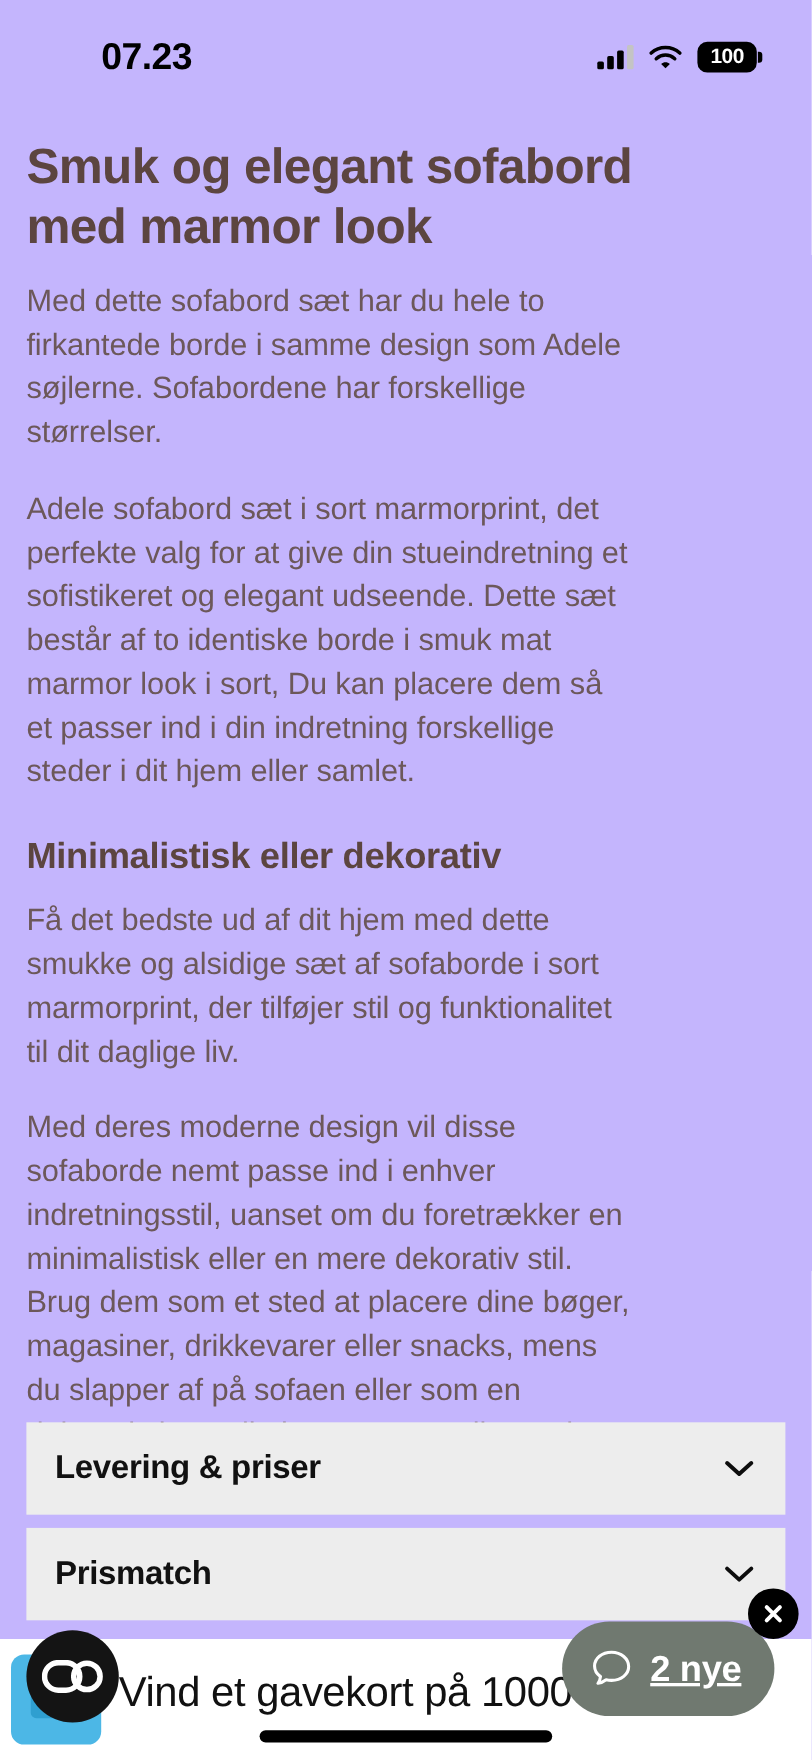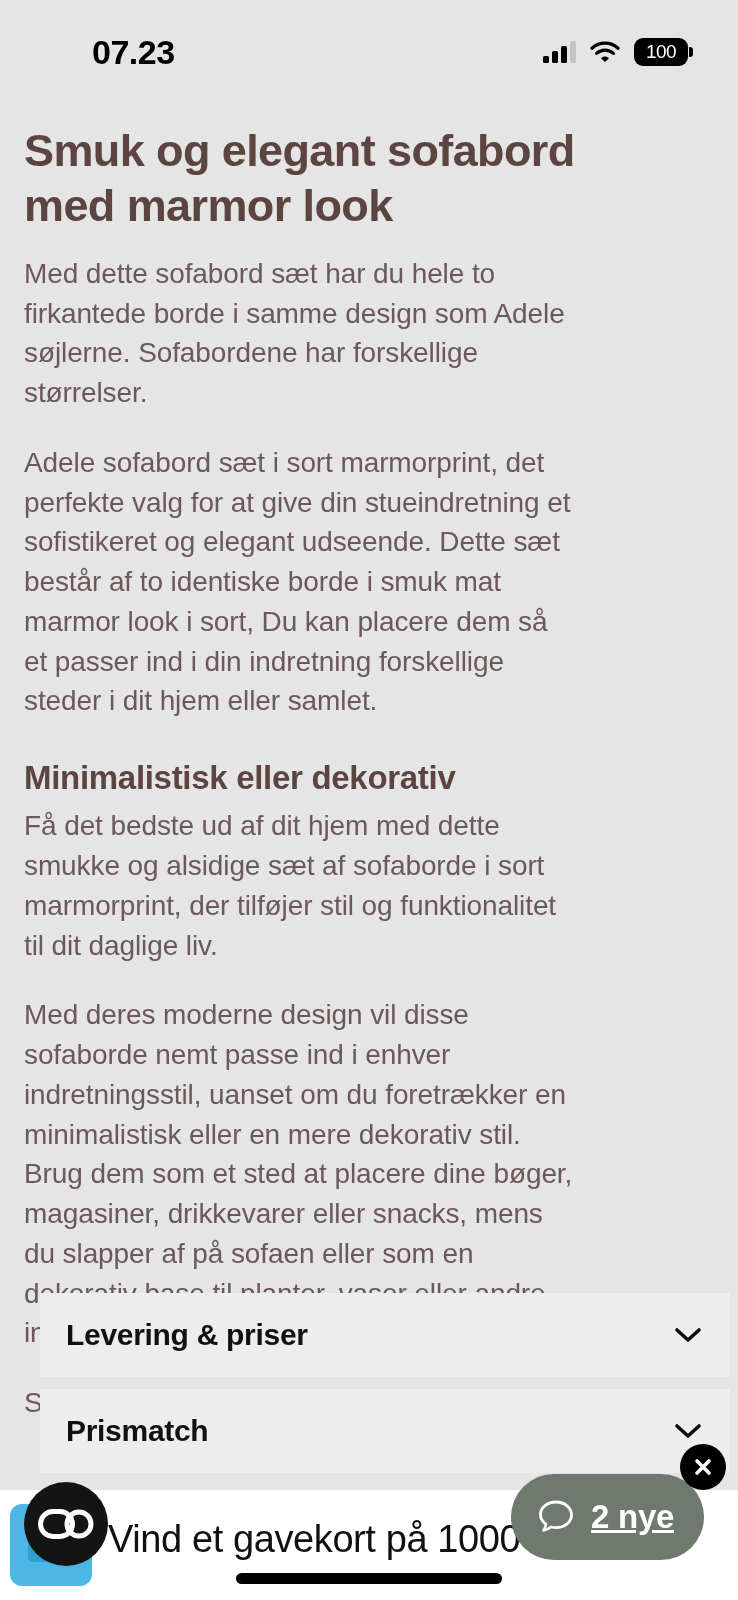--- a/index.html
+++ b/index.html
@@ -9,21 +9,21 @@
     height: 1600px;
     background: #ffffff;
     font-family: "Liberation Sans", sans-serif;
     overflow: hidden;
   }
 
   #screen {
     position: relative;
     width: 738px;
     height: 1600px;
-    background: #e5e5e5;
+    background: #c4b5fd;
     overflow: hidden;
   }
 
   
   .status-bar {
     position: absolute;
     top: 0; left: 0;
     width: 738px;
     height: 104px;
     display: flex;
@@ -77,21 +77,21 @@
     right: -5px;
     top: 9px;
     width: 4px;
     height: 10px;
     background: #000;
     border-radius: 0 3px 3px 0;
   }
   .battery span {
     color: #ffffff;
     font-size: 19px;
-    font-weight: 400;
+    font-weight: 700;
     letter-spacing: -0.5px;
   }
 
   
   .content {
     position: absolute;
     top: 104px; left: 0;
     width: 599px;
     padding: 20px 24px 0 24px;
   }
@@ -105,36 +105,36 @@
     margin-bottom: 20px;
   }
 
   h2.section-title {
     font-size: 33px;
     line-height: 1.25;
     font-weight: 800;
     color: #5c4540;
     letter-spacing: -0.3px;
     margin-top: 36px;
-    margin-bottom: 8px;
+    margin-bottom: 18px;
   }
 
   p.body-text {
     font-size: 28px;
     line-height: 1.42;
     color: #6c585a;
     margin-bottom: 30px;
     letter-spacing: -0.1px;
   }
   p.body-text:last-child { margin-bottom: 0; }
 
   
   .accordion {
     position: absolute;
-    left: 40px;
+    left: 24px;
     width: 690px;
   }
   .accordion-item {
     background: #ededed;
     height: 84px;
     display: flex;
     align-items: center;
     justify-content: space-between;
     padding: 0 28px 0 26px;
     margin-bottom: 12px;

